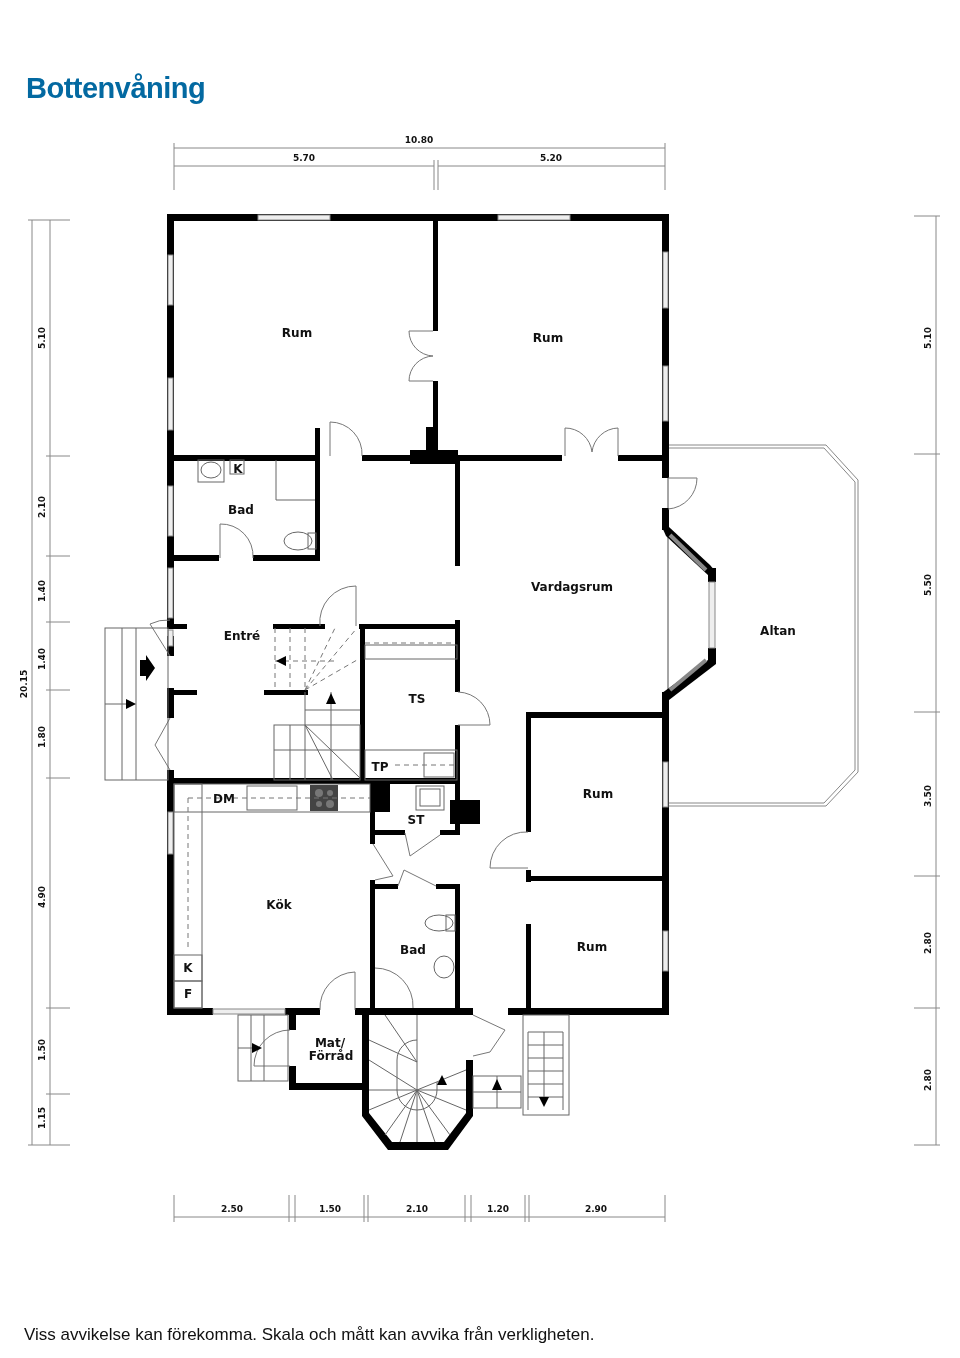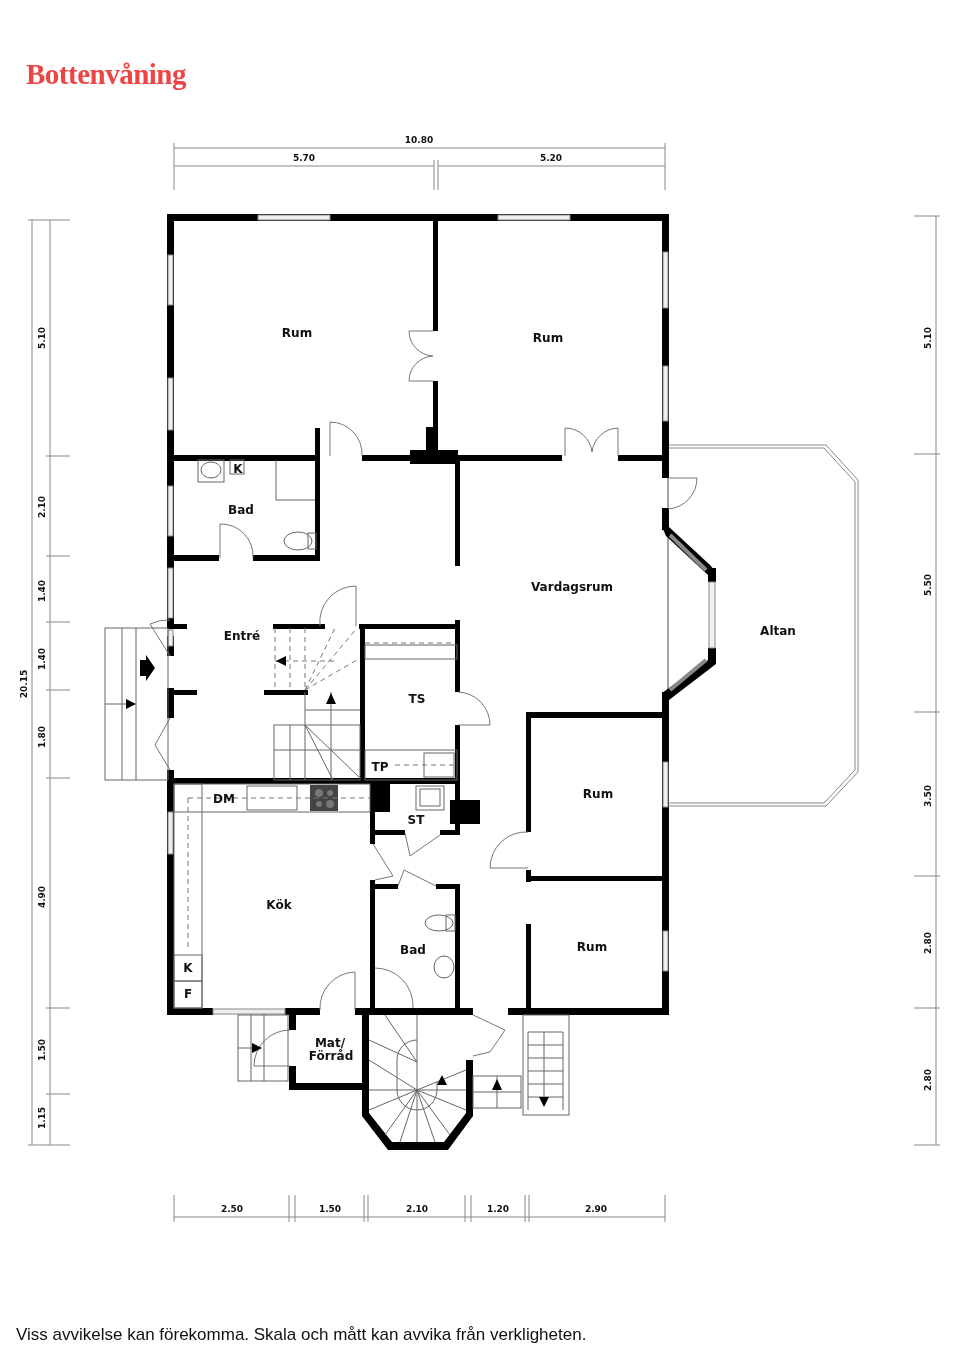--- a/index.html
+++ b/index.html
@@ -1,18 +1,18 @@
 <!DOCTYPE html>
 <html><head>
 <meta charset="utf-8">
 <style>
   html, body { margin:0; padding:0; background:#ffffff; }
   body { width:960px; height:1358px; position:relative; overflow:hidden; font-family:"DejaVu Sans", sans-serif; }
-  .title { position:absolute; left:26px; top:58px; font-family:Liberation Serif, serif; font-weight:bold; font-size:29px; letter-spacing:-0.5px; color:#ef4444; }
-  .disclaimer { position:absolute; left:16px; top:1325px; font-family:"Liberation Sans", sans-serif; font-size:17px; color:#111; }
+  .title { position:absolute; left:26px; top:72px; font-family:Liberation Sans, sans-serif; font-weight:bold; font-size:29px; letter-spacing:-0.5px; color:#0369a1; }
+  .disclaimer { position:absolute; left:24px; top:1325px; font-family:"Liberation Sans", sans-serif; font-size:17px; color:#111; }
   svg { position:absolute; left:0; top:0; }
   .wall { fill:#000; }
   .thin { stroke:#666; stroke-width:1; fill:none; }
   .dim { stroke:#888; stroke-width:1; fill:none; }
   .dimtxt { font-family:"DejaVu Sans", sans-serif; font-weight:bold; font-size:9px; fill:#111; }
   .room { font-family:"DejaVu Sans", sans-serif; font-weight:bold; font-size:12px; fill:#111; }
   .win { fill:#eee; stroke:#888; stroke-width:1; }
   .door { stroke:#777; stroke-width:1; fill:none; }
   .dash { stroke:#777; stroke-width:1; fill:none; stroke-dasharray:5 4; }
 </style>

